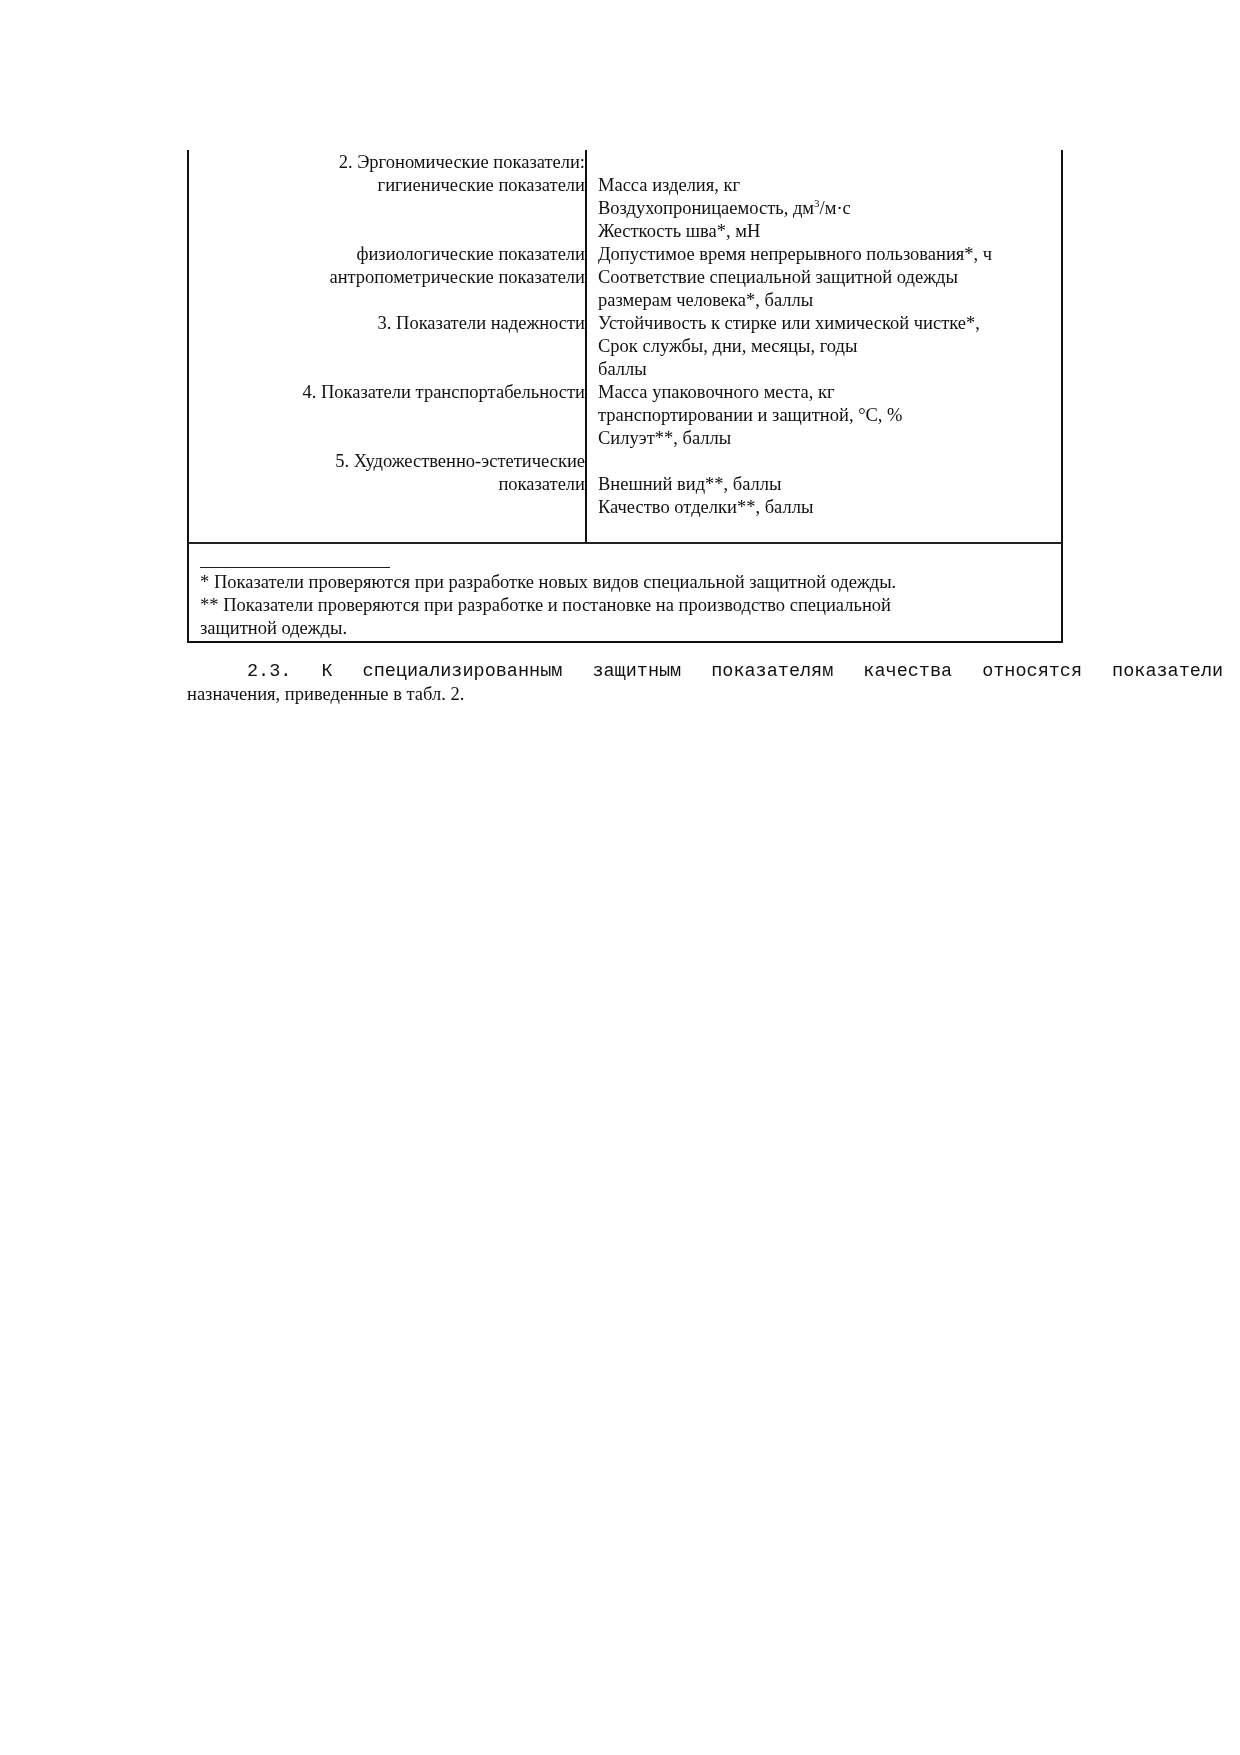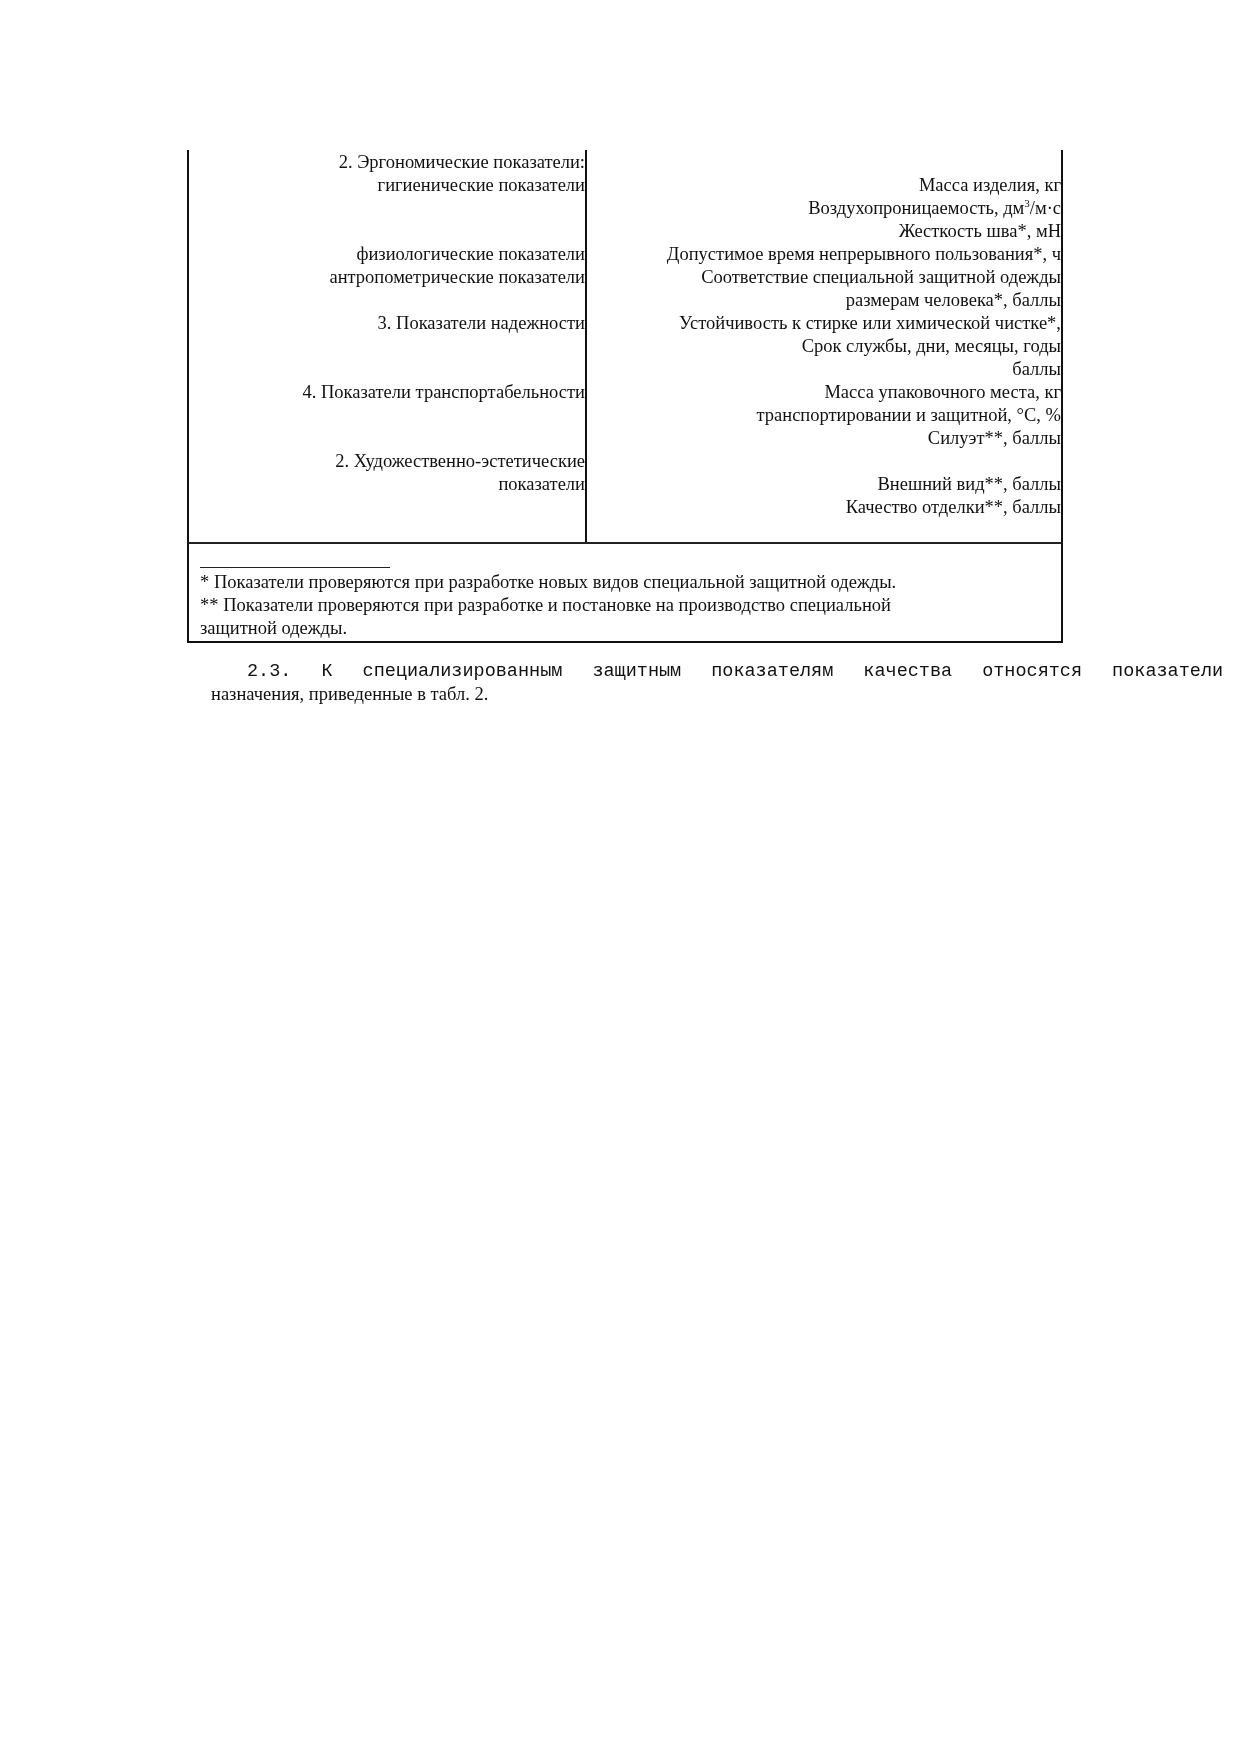--- a/index.html
+++ b/index.html
@@ -32,21 +32,20 @@
       width: 398px;
       padding: 1px 0 0 11px;
       box-sizing: border-box;
       border-right: 2px solid #111;
       text-align: right;
     }
     .col-right {
       flex: 1;
       padding: 1px 0 0 11px;
       box-sizing: border-box;
-      text-align: right;
     }
     .line {
       height: 23px;
       white-space: nowrap;
     }
     sup {
       font-size: 11px;
       line-height: 0;
       vertical-align: 7px;
     }
@@ -76,21 +75,20 @@
       height: 23px;
       white-space: nowrap;
       display: flex;
       justify-content: space-between;
       padding-left: 30px;
       font-family: Liberation Mono, monospace;
     }
     .para .p2 {
       height: 23px;
       white-space: nowrap;
-      margin-left: 24px;
     }
   </style>
 </head>
 <body>
 
 <div class="table-wrap">
   <div class="tbl">
     <div class="col-left">
       <div class="line">2. Эргономические показатели:</div>
       <div class="line">гигиенические показатели</div>
@@ -98,21 +96,21 @@
       <div class="line"></div>
       <div class="line">физиологические показатели</div>
       <div class="line">антропометрические показатели</div>
       <div class="line"></div>
       <div class="line">3. Показатели надежности</div>
       <div class="line"></div>
       <div class="line"></div>
       <div class="line">4. Показатели транспортабельности</div>
       <div class="line"></div>
       <div class="line"></div>
-      <div class="line">2. Художественно-эстетические</div>
+      <div class="line">5. Художественно-эстетические</div>
       <div class="line">показатели</div>
       <div class="line"></div>
       <div class="line"></div>
     </div>
     <div class="col-right">
       <div class="line"></div>
       <div class="line">Масса изделия, кг</div>
       <div class="line"><span>Воздухопроницаемость, дм</span><sup>3</sup><span>/м·с</span></div>
       <div class="line">Жесткость шва*, мН</div>
       <div class="line">Допустимое время непрерывного пользования*, ч</div>

